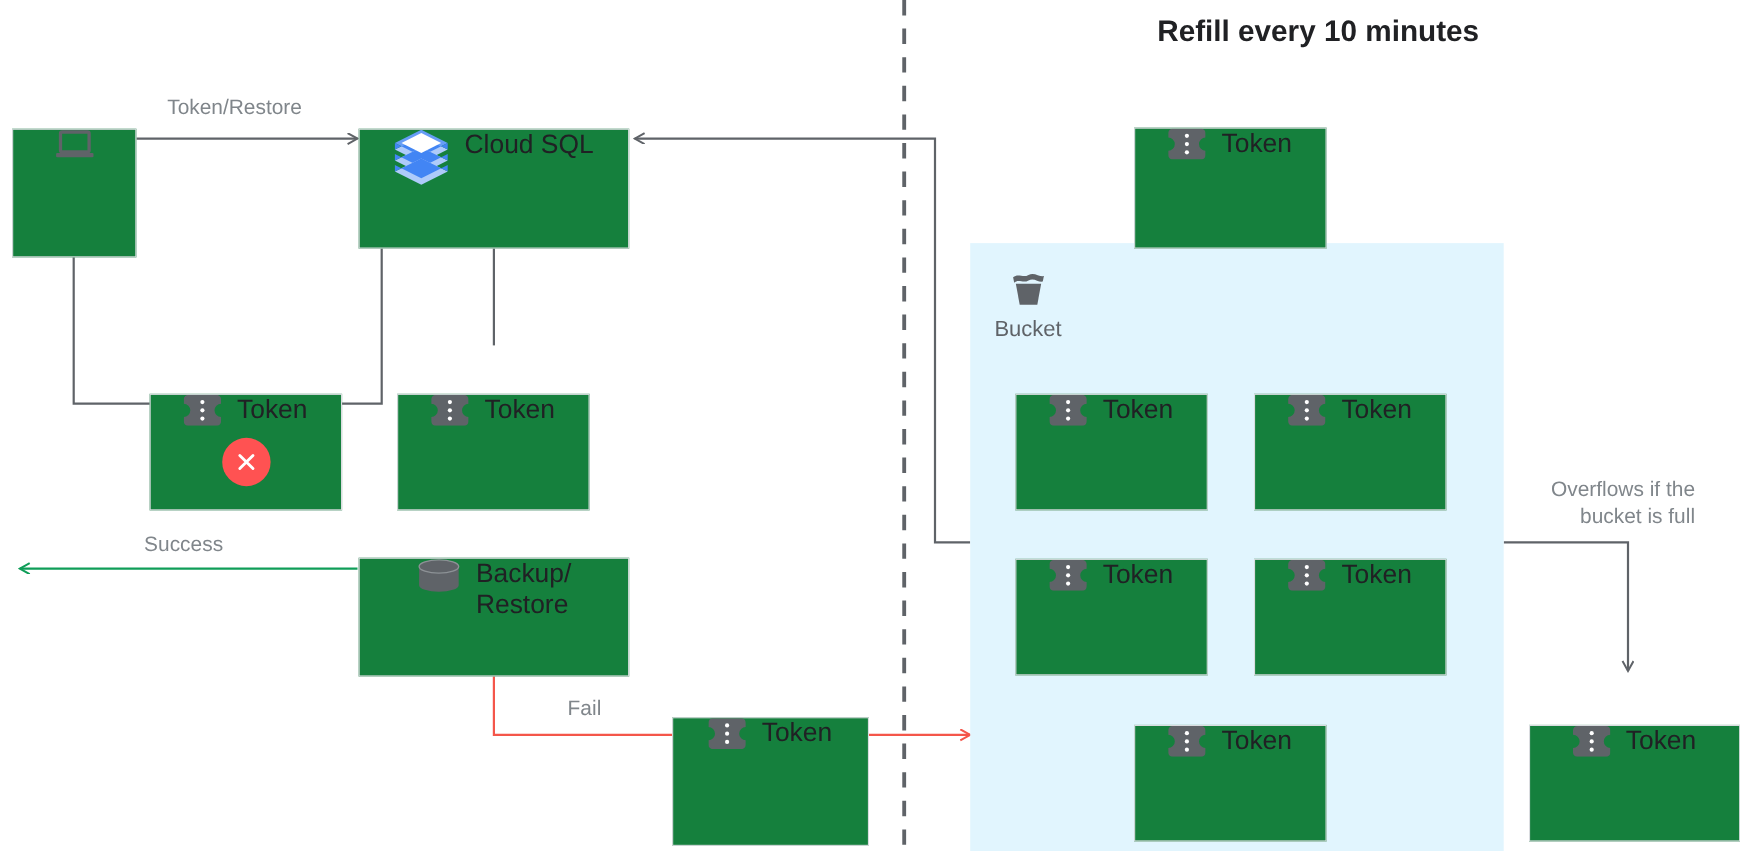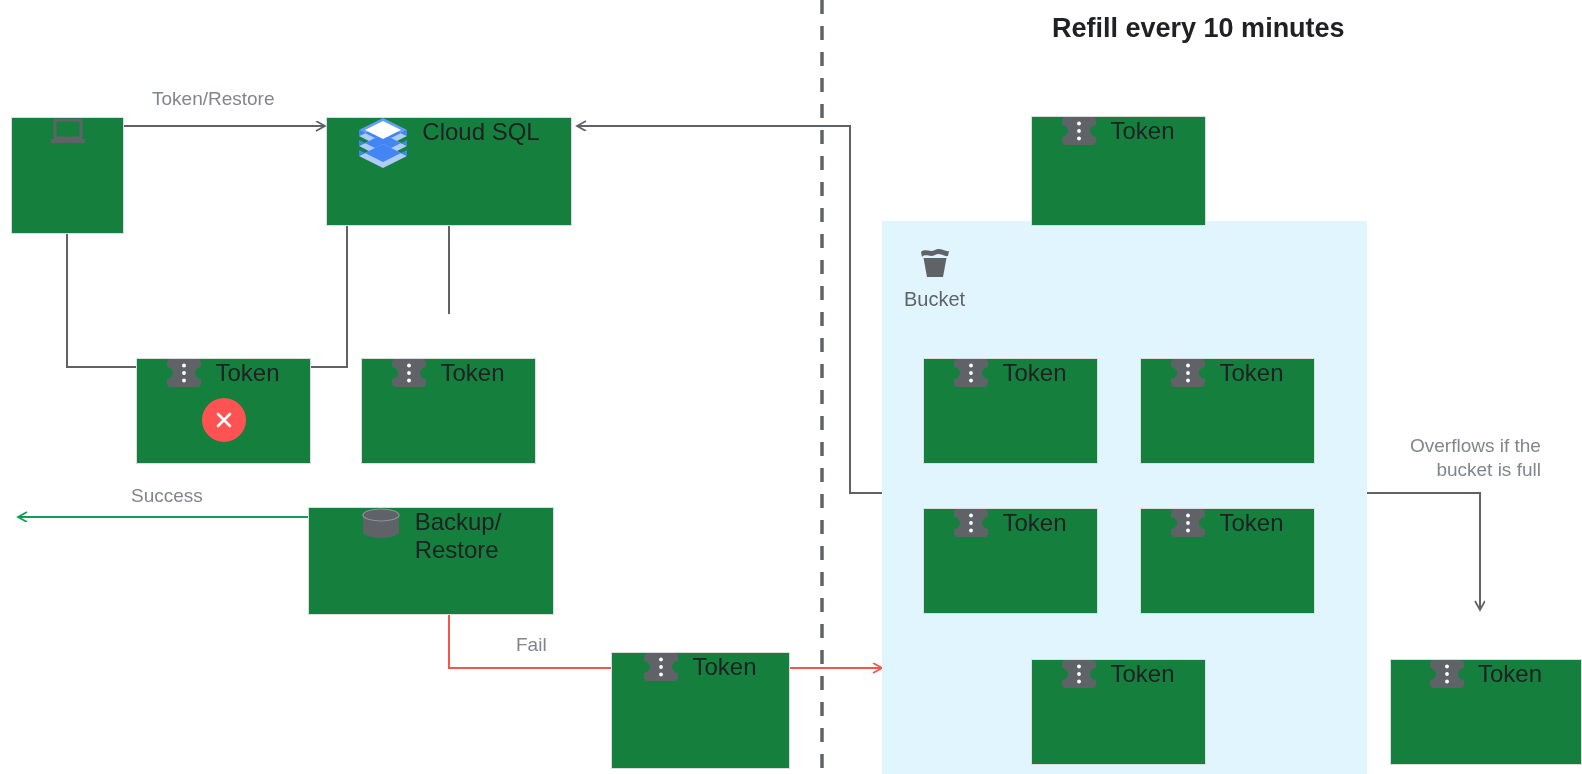--- a/index.html
+++ b/index.html
@@ -240,21 +240,21 @@
       <svg class="icon" width="34" height="28" viewBox="0 0 34 28">
         <path d="M4,0 H30 A4,4 0 0 1 34,4 V8 A6,6 0 0 0 34,20 V24 A4,4 0 0 1 30,28 H4 A4,4 0 0 1 0,24 V20 A6,6 0 0 0 0,8 V4 A4,4 0 0 1 4,0 Z" fill="#5f6368"></path>
         <circle cx="17" cy="6.5" r="1.9" fill="#ffffff"></circle>
         <circle cx="17" cy="14" r="1.9" fill="#ffffff"></circle>
         <circle cx="17" cy="21.5" r="1.9" fill="#ffffff"></circle>
       </svg>
     </span>
     <span class="node-label">Token</span>
   </div>
 
-  <div class="node" style="left:308px; top:463px; width:246px; height:108px;">
+  <div class="node" style="left:326px; top:463px; width:246px; height:108px;">
     <span>
       <svg class="icon" width="40" height="32" viewBox="0 0 40 32">
         <ellipse cx="20" cy="7" rx="18" ry="6" fill="#5f6368"></ellipse>
         <path d="M2,7 V24 A18,6 0 0 0 38,24 V7 A18,6 0 0 1 2,7 Z" fill="#5f6368"></path>
         <ellipse cx="20" cy="7" rx="18" ry="6" fill="none" stroke="#8d9196" stroke-width="1.2"></ellipse>
       </svg>
     </span>
     <span class="node-label">Backup/
 Restore</span>
   </div>

